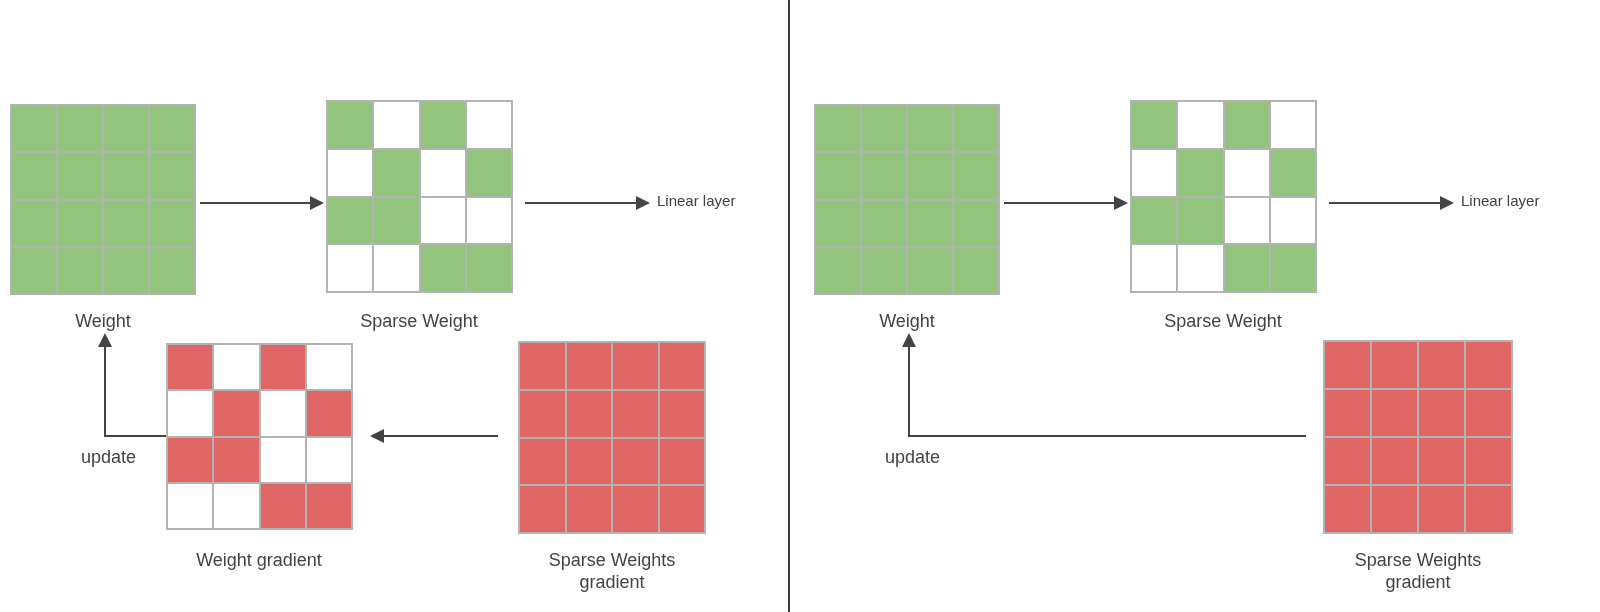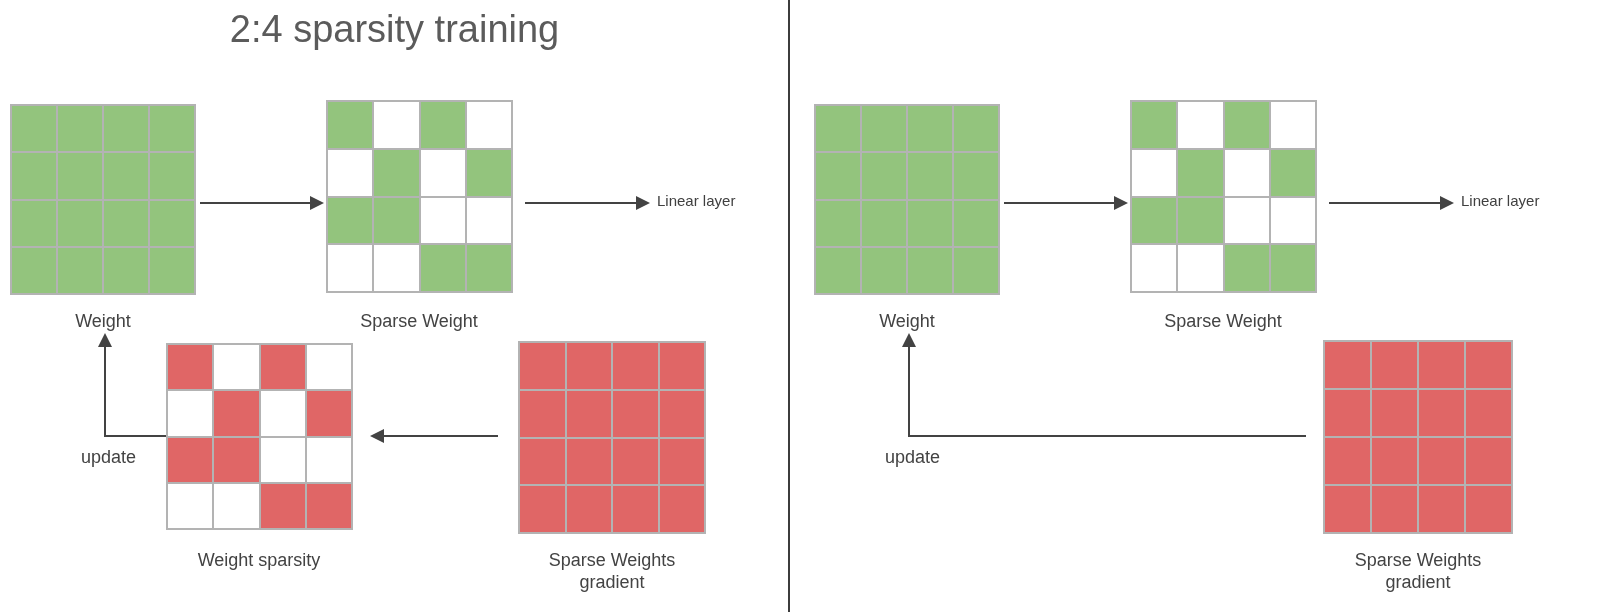--- a/index.html
+++ b/index.html
@@ -112,21 +112,20 @@
     white-space: nowrap;
   }
 </style>
 </head>
 <body>
 
 <div id="canvas">
 
   <div class="panel panel-left">
 
-    <div class="panel-title">2:4 sparsity training</div>
 
     <div class="matrix" id="m-l-weight" style="left: 10px; top: 104px; width: 186px; height: 191px; grid-template-columns: repeat(4, 1fr); grid-template-rows: repeat(4, 1fr);">
         <div class="cell on-green"></div>
         <div class="cell on-green"></div>
         <div class="cell on-green"></div>
         <div class="cell on-green"></div>
         <div class="cell on-green"></div>
         <div class="cell on-green"></div>
         <div class="cell on-green"></div>
         <div class="cell on-green"></div>
@@ -179,21 +178,21 @@
         <div class="cell on-red"></div>
         <div class="cell on-red"></div>
         <div class="cell on-red"></div>
         <div class="cell"></div>
         <div class="cell"></div>
         <div class="cell"></div>
         <div class="cell"></div>
         <div class="cell on-red"></div>
         <div class="cell on-red"></div>
       </div>
-    <div class="caption" style="left:179px; top:549px; width:160px;">Weight sparsity</div>
+    <div class="caption" style="left:179px; top:549px; width:160px;">Weight gradient</div>
 
     <div class="arrow-line h-line" style="left:384px; top:435px; width:114px;"></div>
     <div class="arrowhead left" style="left:370px; top:429px;"></div>
 
     <div class="matrix" id="m-l-sgrad" style="left: 518px; top: 341px; width: 188px; height: 193px; grid-template-columns: repeat(4, 1fr); grid-template-rows: repeat(4, 1fr);">
         <div class="cell on-red"></div>
         <div class="cell on-red"></div>
         <div class="cell on-red"></div>
         <div class="cell on-red"></div>
         <div class="cell on-red"></div>

